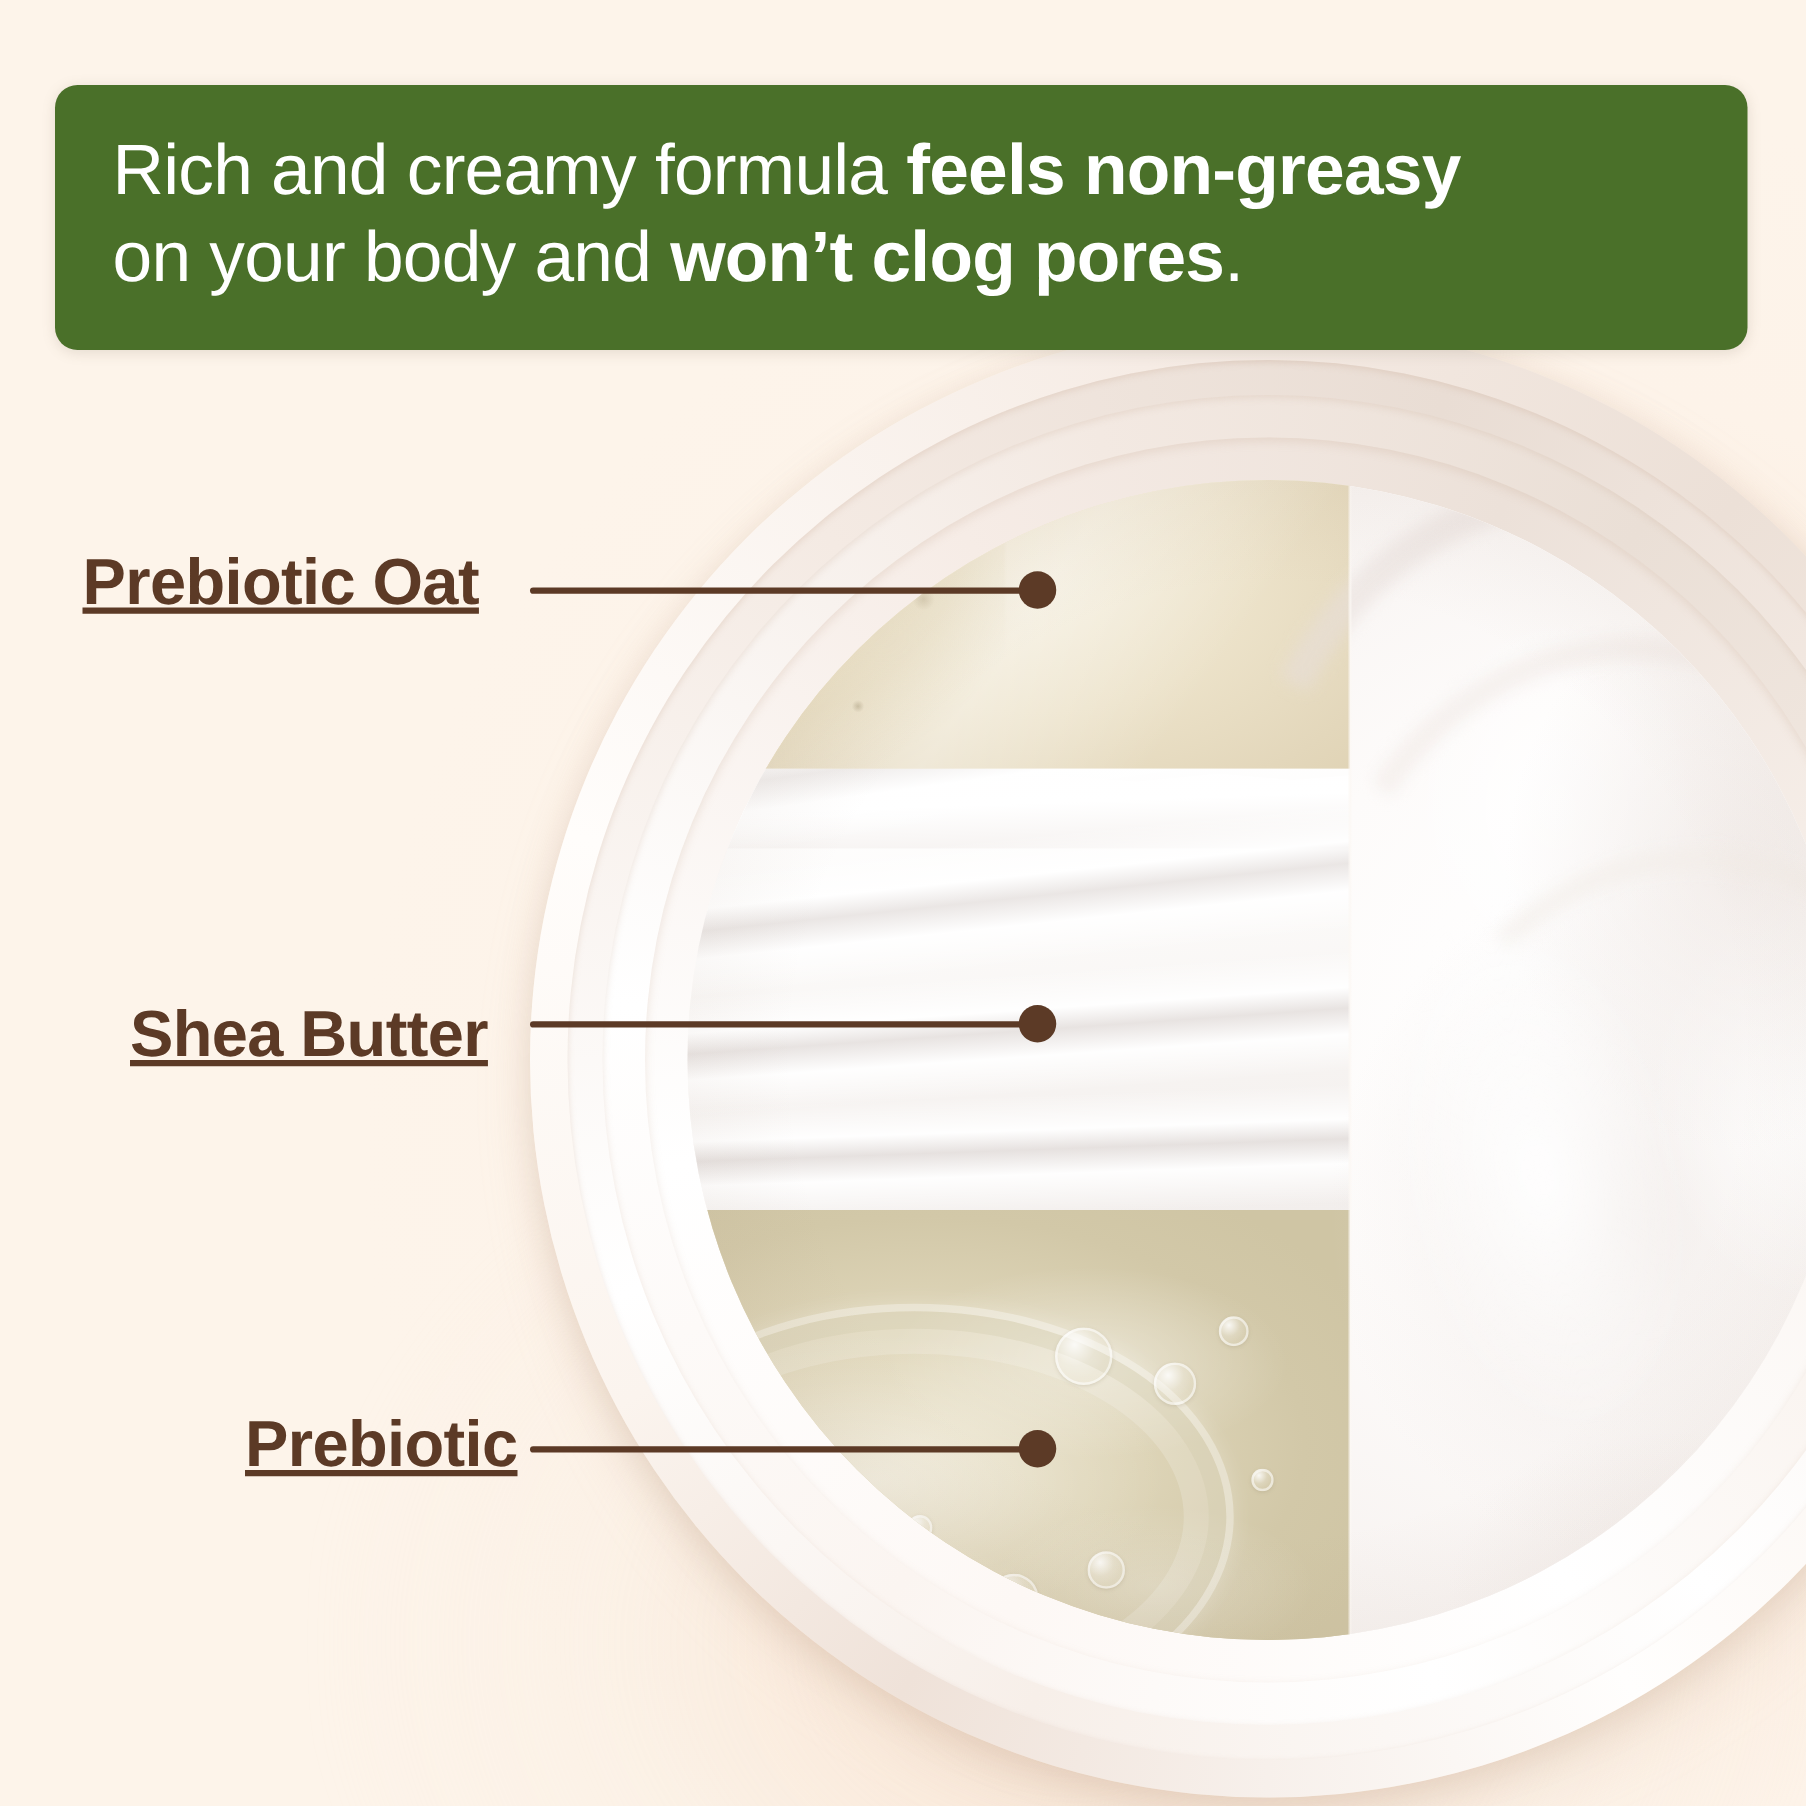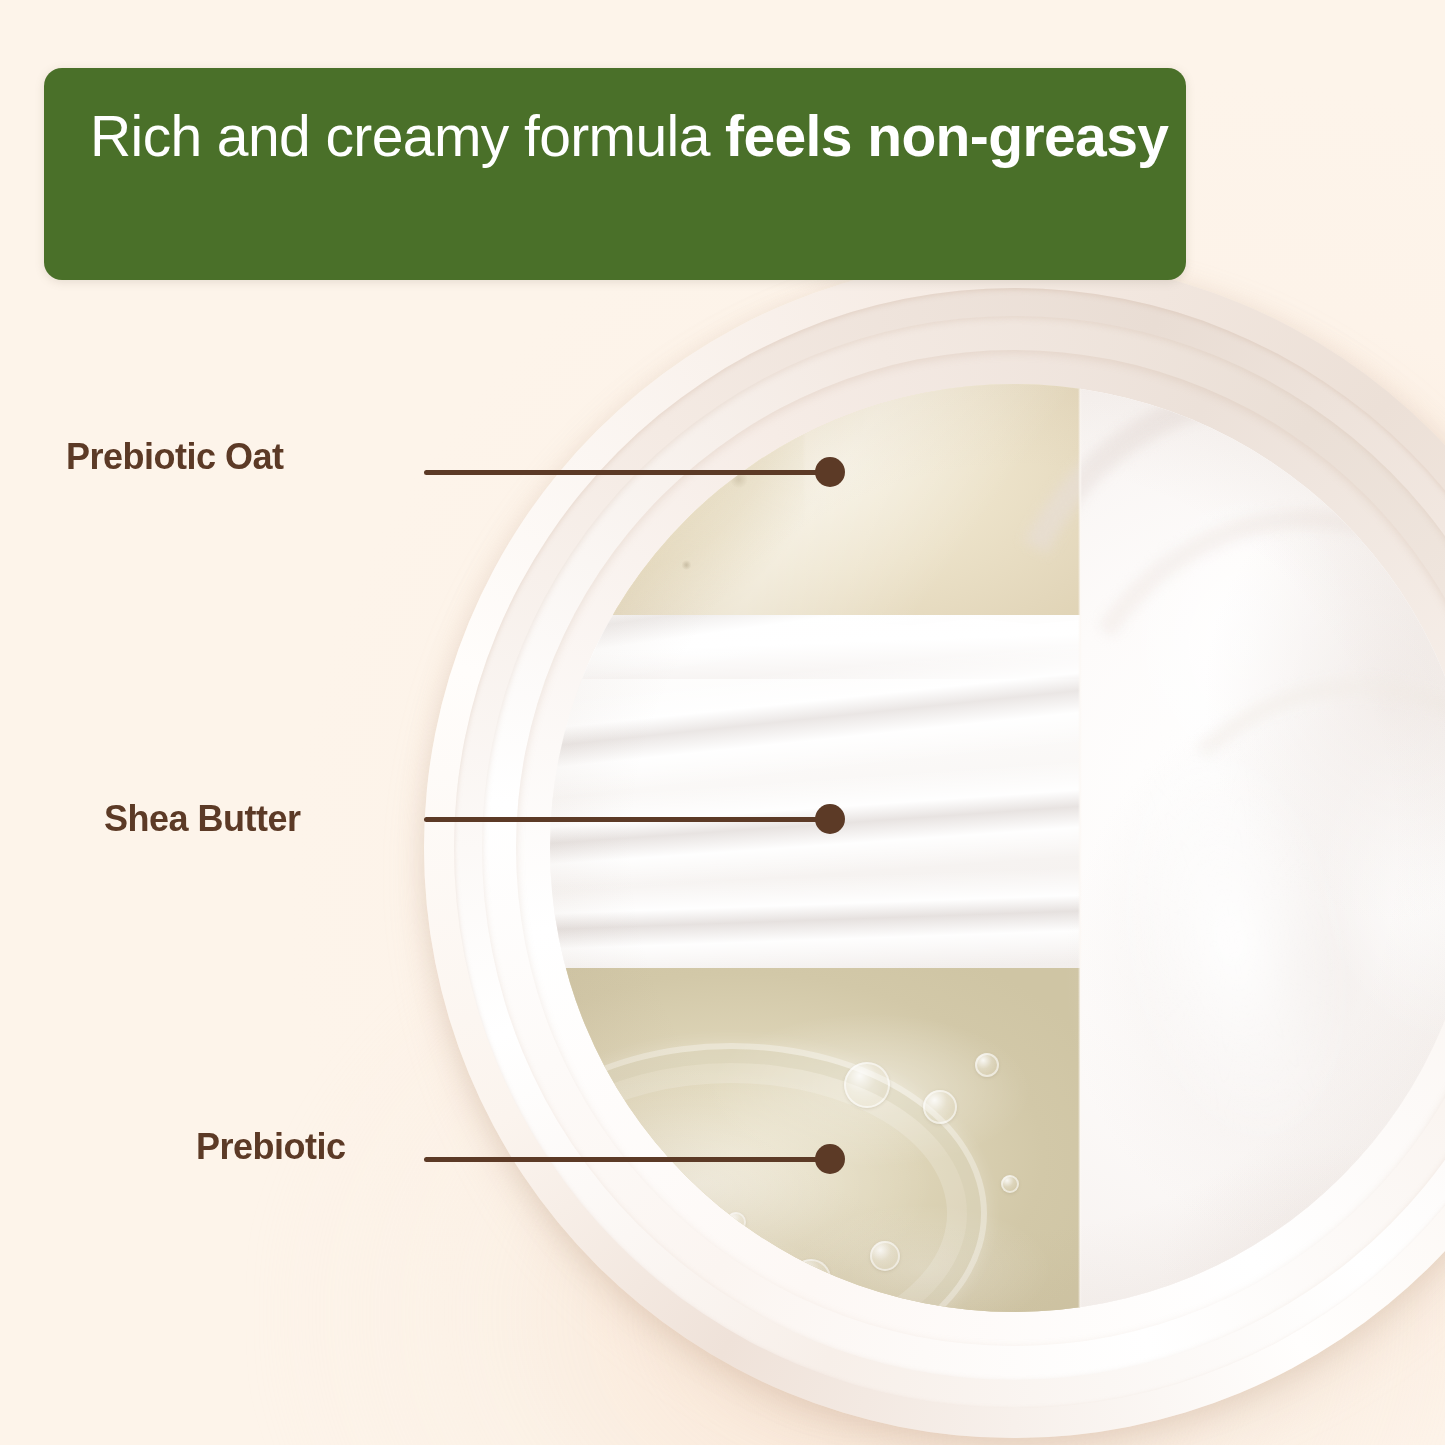--- a/index.html
+++ b/index.html
@@ -270,21 +270,21 @@
     pointer-events: none;
     background:
       radial-gradient(circle at 50% 50%, rgba(0,0,0,0) 58%, rgba(160,130,108,.10) 84%, rgba(150,120,98,.20) 100%);
   }
 
   
   .banner {
     position: absolute;
     left: 44px;
     top: 68px;
-    width: 1142px;
+    width: 1354px;
     height: 212px;
     background: #4a7029;
     border-radius: 18px;
     box-sizing: border-box;
     padding: 34px 40px 0 46px;
     box-shadow: 0 2px 10px rgba(120,110,90,.18);
   }
   .banner-line {
     color: #ffffff;
     font-size: 57px;
@@ -292,24 +292,25 @@
     letter-spacing: -0.6px;
     white-space: nowrap;
   }
   .banner-line b { font-weight: 700; }
   .banner-line span.reg { font-weight: 400; }
 
   
   .callout-label {
     position: absolute;
     color: #5c3a26;
-    font-size: 36px;
+    font-size: 52px;
     font-weight: 700;
     letter-spacing: -0.5px;
     white-space: nowrap;
+    text-decoration: underline;
   }
   .leader-line {
     position: absolute;
     height: 5px;
     background: #5c3a26;
     border-radius: 3px;
   }
   .leader-dot {
     position: absolute;
     width: 30px;
@@ -387,20 +388,23 @@
         <div class="col-seam"></div>
       </div>
       <div class="bowl-shade"></div>
     </div>
   </div>
 
   <div class="banner">
     <div class="banner-line">
       <span class="reg">Rich and creamy formula </span><b>feels non-greasy</b>
     </div>
+    <div class="banner-line">
+      <span class="reg">on your body and </span><b>won’t clog pores</b><span class="reg">.</span>
+    </div>
   </div>
 
   <div class="callout-label lbl-oat">Prebiotic Oat</div>
   <div class="leader-line line-oat"></div>
   <div class="leader-dot dot-oat"></div>
 
   <div class="callout-label lbl-shea">Shea Butter</div>
   <div class="leader-line line-shea"></div>
   <div class="leader-dot dot-shea"></div>
 

